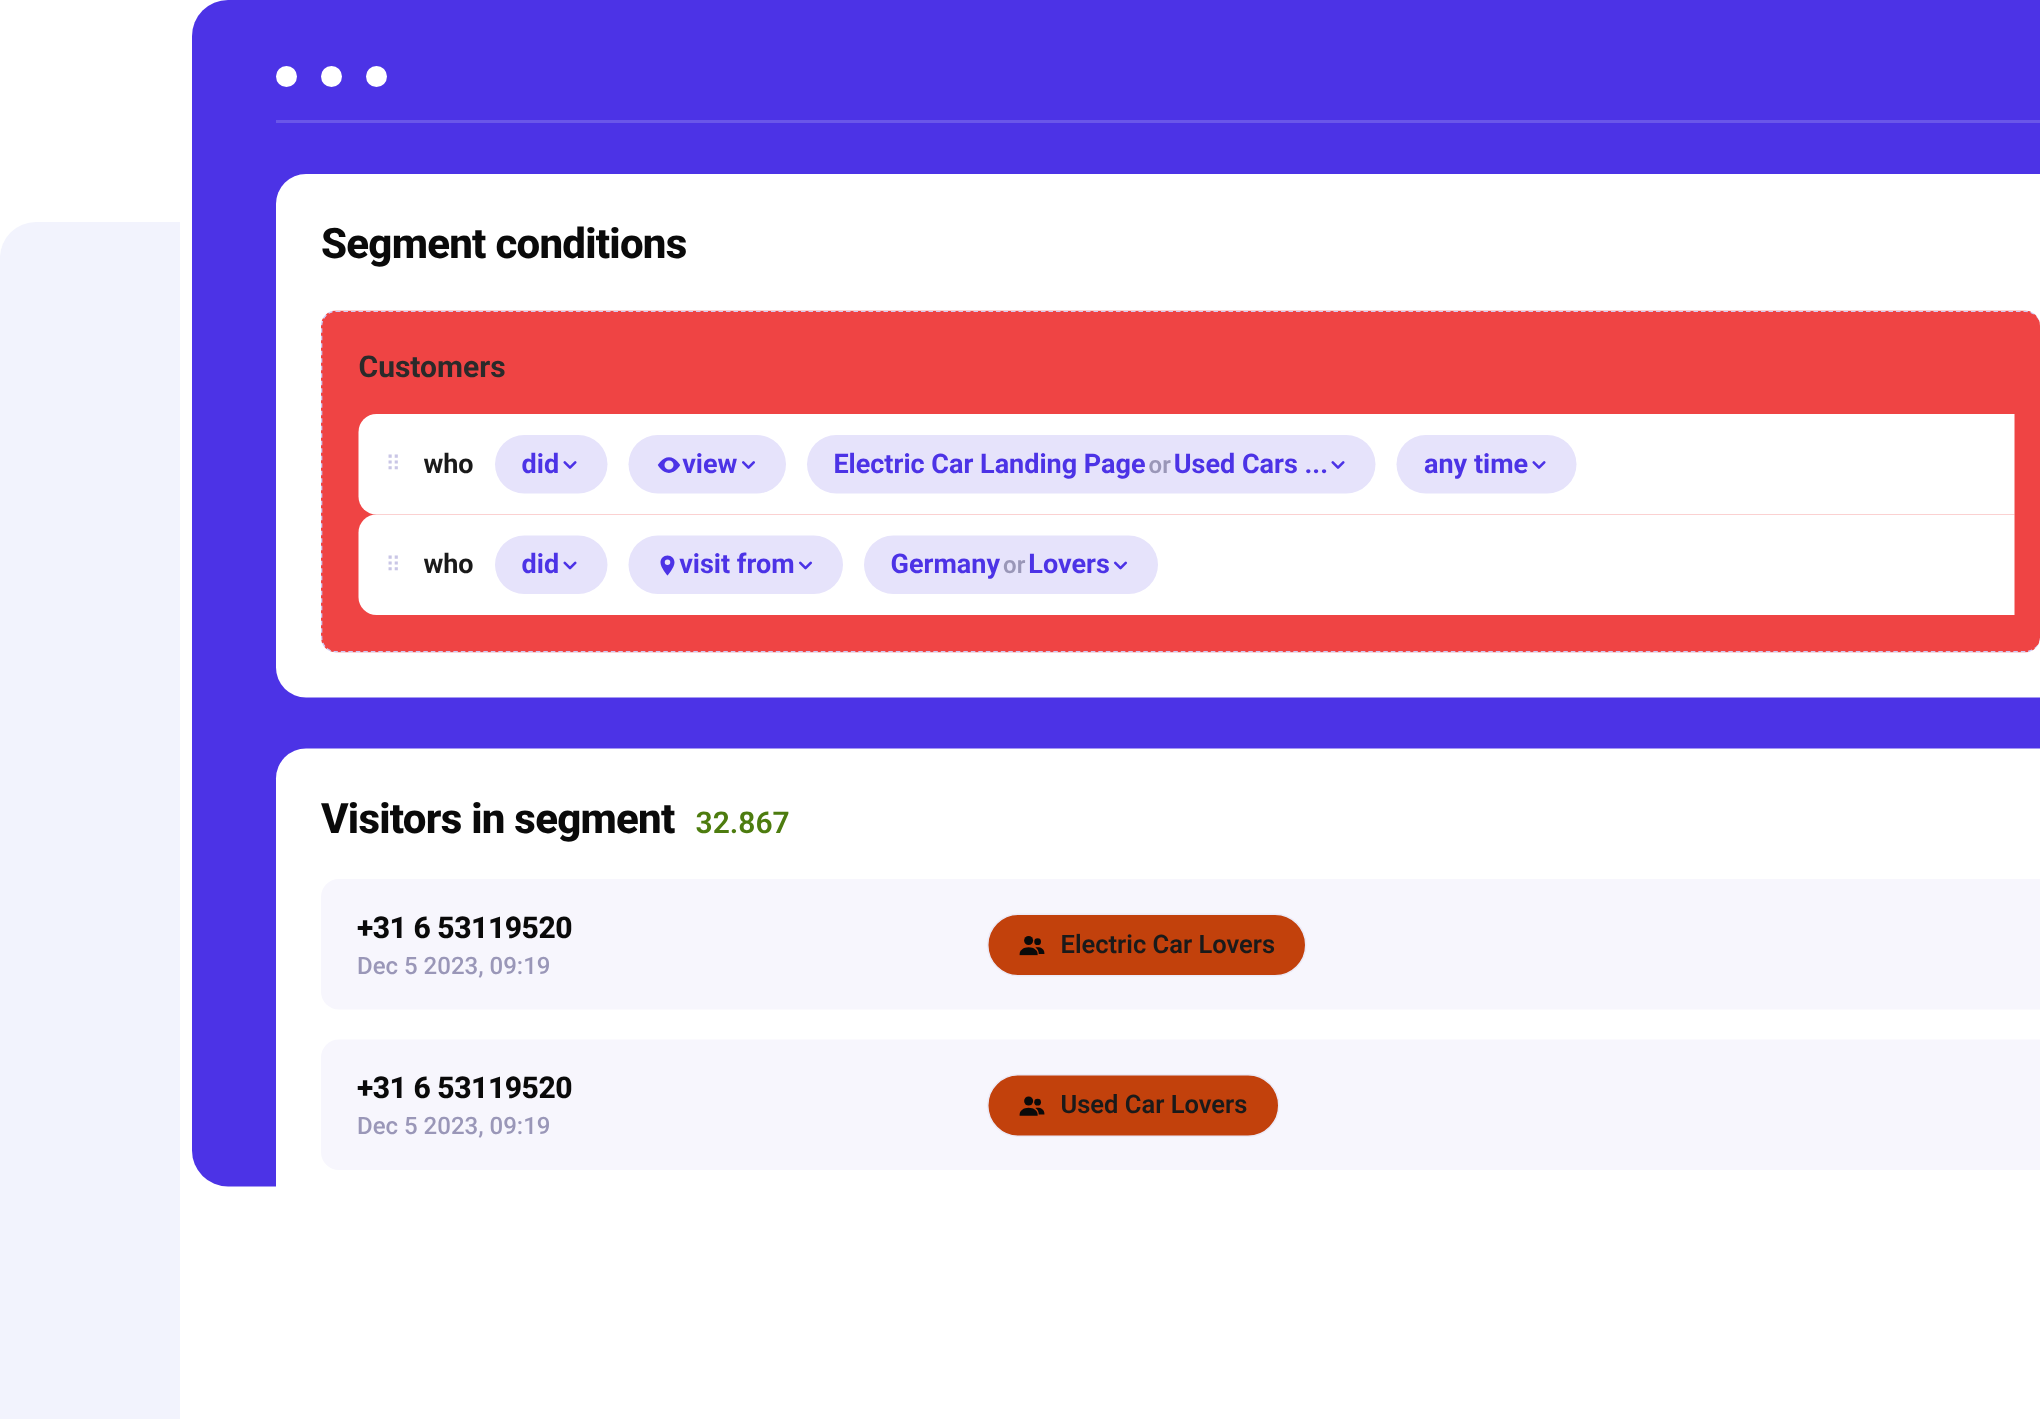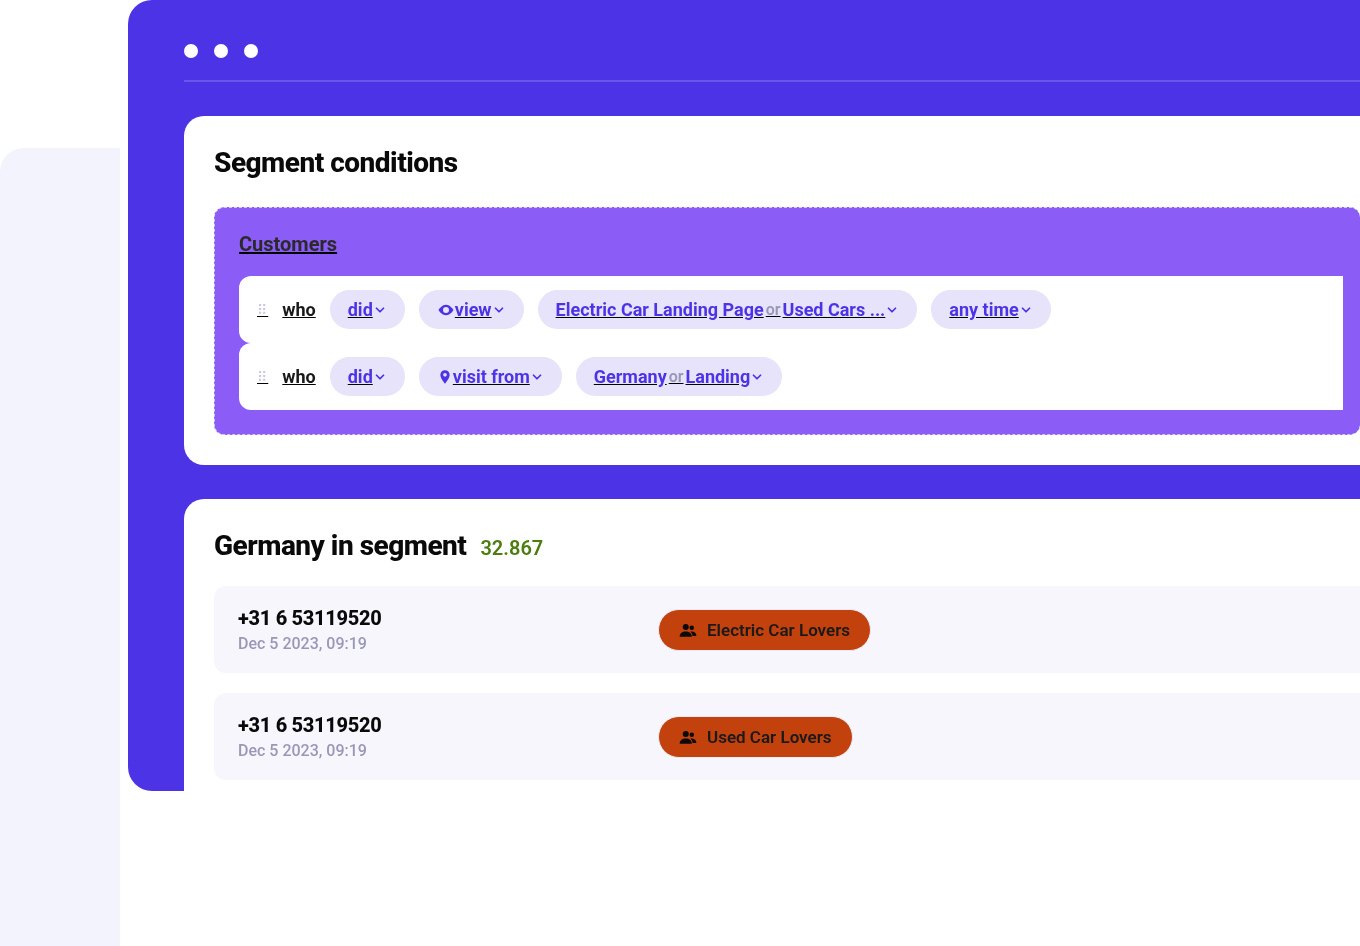--- a/index.html
+++ b/index.html
@@ -58,22 +58,21 @@
     font-weight: 800;
     color: #0A0A0A;
     letter-spacing: -0.5px;
   }
   .conditions-box {
     margin-top: 28px;
     border: 1.5px dashed #CFC9F4;
     border-radius: 10px;
     border-right: none;
     padding: 24px 17px 24px 24px;
-    background: #8b5cf6;
-    text-decoration: underline;
+    background: #ef4444;
   }
   .group-label {
     font-size: 20px;
     font-weight: 700;
     color: #2A2A2A;
     margin-bottom: 20px;
   }
   .condition-row {
     background: #ffffff;
     border-radius: 12px 0 0 12px;
@@ -266,34 +265,34 @@
           <span>visit from</span>
           <span class="chev">
             <svg width="14" height="14" viewBox="0 0 24 24" fill="none" stroke="#4C33E6" stroke-width="3" stroke-linecap="round" stroke-linejoin="round">
                 <polyline points="6 9 12 15 18 9"></polyline>
               </svg>
           </span>
         </span>
         <span class="pill">
           <span>Germany</span>
           <span class="pill-inline-or">or</span>
-          <span>Landing</span>
+          <span>Lovers</span>
           <span class="chev">
             <svg width="14" height="14" viewBox="0 0 24 24" fill="none" stroke="#4C33E6" stroke-width="3" stroke-linecap="round" stroke-linejoin="round">
                 <polyline points="6 9 12 15 18 9"></polyline>
               </svg>
           </span>
         </span>
       </div>
     </div>
   </div>
 
   <div class="card">
     <div class="visitors-header">
-      <h1 class="page-title">Germany in segment</h1>
+      <h1 class="page-title">Visitors in segment</h1>
       <span class="visitors-count">32.867</span>
     </div>
 
     <div class="visitor-row">
       <div class="visitor-info">
         <div class="visitor-phone">+31 6 53119520</div>
         <div class="visitor-date">Dec 5 2023, 09:19</div>
       </div>
       <span class="tag">
         <span class="users-icon">

